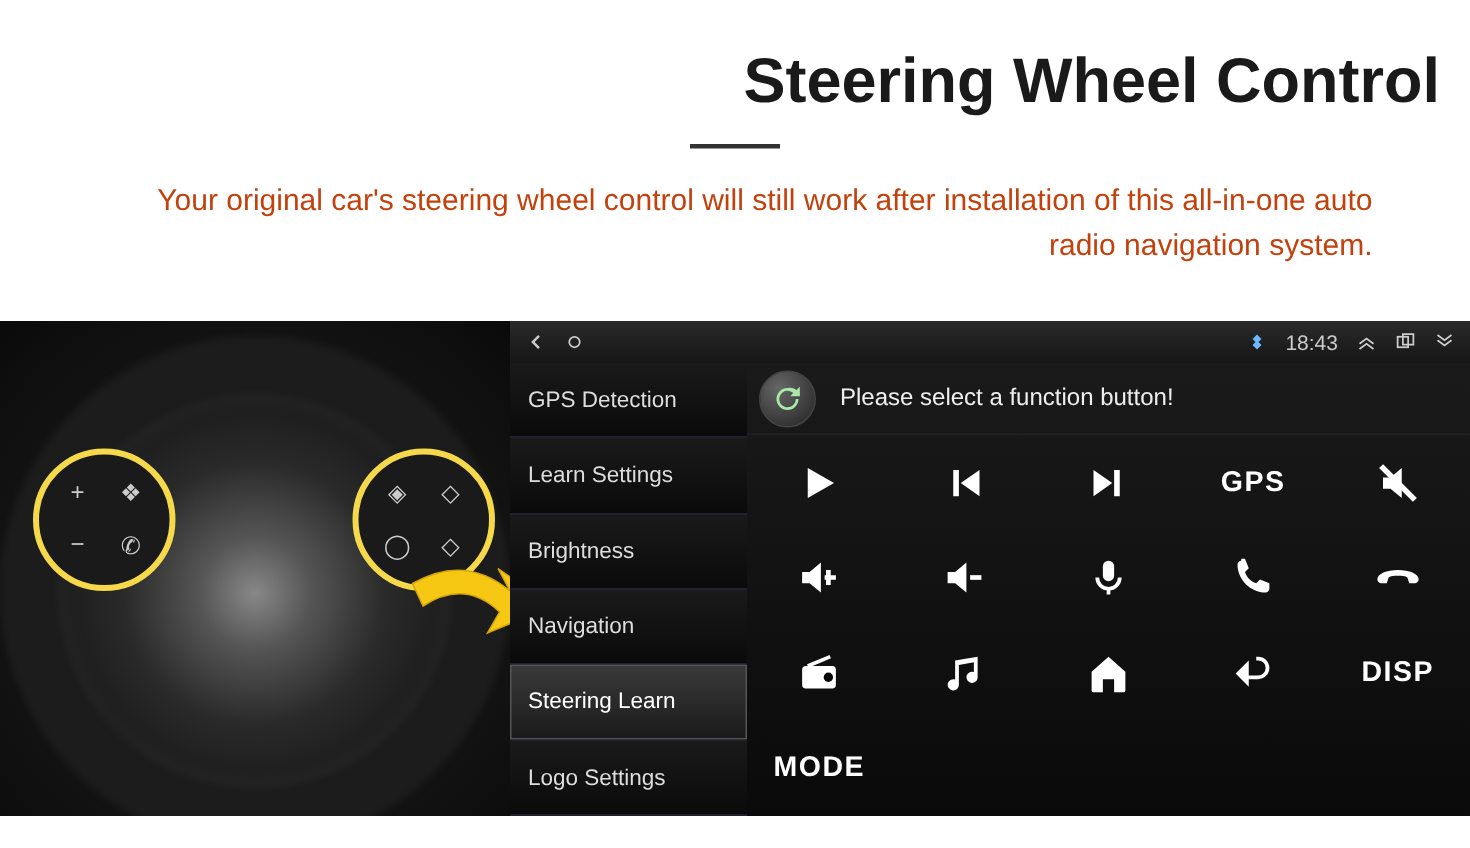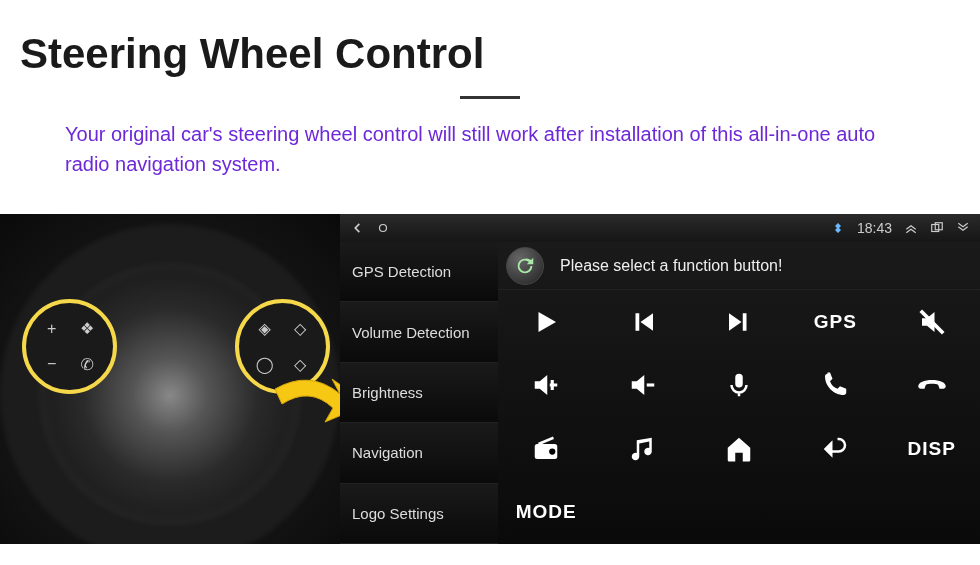--- a/index.html
+++ b/index.html
@@ -4,38 +4,38 @@
 <style>
   * { box-sizing: border-box; margin: 0; padding: 0; }
   body {
     width: 980px;
     height: 565px;
     font-family: -apple-system, BlinkMacSystemFont, "Segoe UI", Arial, sans-serif;
     background: #fff;
     overflow: hidden;
   }
   .header {
-    text-align: left;
+    text-align: right;
     padding: 30px 20px 10px;
   }
   .title {
     font-size: 42px;
     font-weight: 700;
     color: #1a1a1a;
     margin-bottom: 18px;
   }
   .divider {
     width: 60px;
     height: 3px;
     background: #333;
     margin: 0 auto 20px;
   }
   .subtitle {
     font-size: 20px;
-    color: #6d28d9;
+    color: #c2410c;
     line-height: 1.5;
     max-width: 850px;
     margin: 0 auto;
   }
   .content {
     display: flex;
     margin-top: 25px;
     height: 330px;
   }
   
@@ -237,27 +237,30 @@
           </svg>
       </span>
     </div>
 
     <div class="device-body">
       <div class="sidebar">
         <div class="sidebar-item">
             <span>GPS Detection</span>
           </div>
         <div class="sidebar-item">
-            <span>Volume Detection</span>
+            <span>Learn Settings</span>
           </div>
         <div class="sidebar-item">
             <span>Brightness</span>
           </div>
         <div class="sidebar-item">
             <span>Navigation</span>
+          </div>
+        <div class="sidebar-item active">
+            <span>Steering Learn</span>
           </div>
         <div class="sidebar-item">
             <span>Logo Settings</span>
           </div>
       </div>
 
       <div class="main">
         <div class="instruction">
           <div class="refresh-btn">
             <svg viewBox="0 0 24 24" width="22" height="22" fill="#a8e8a8">

